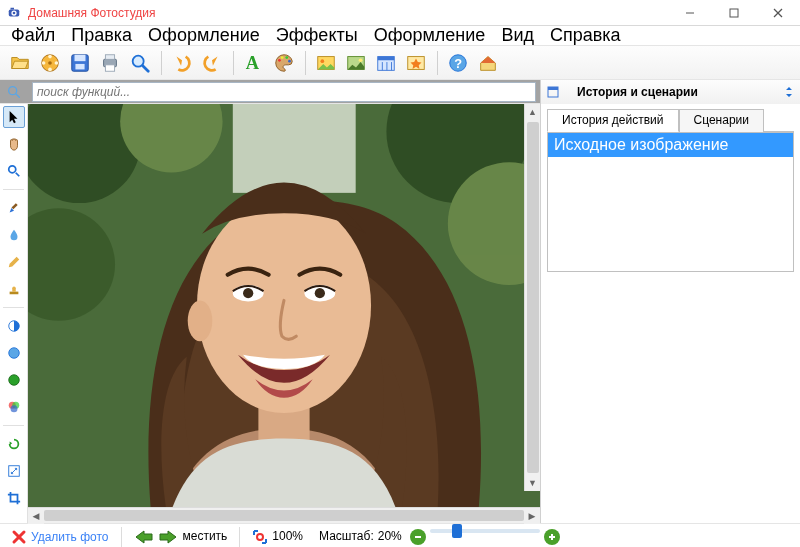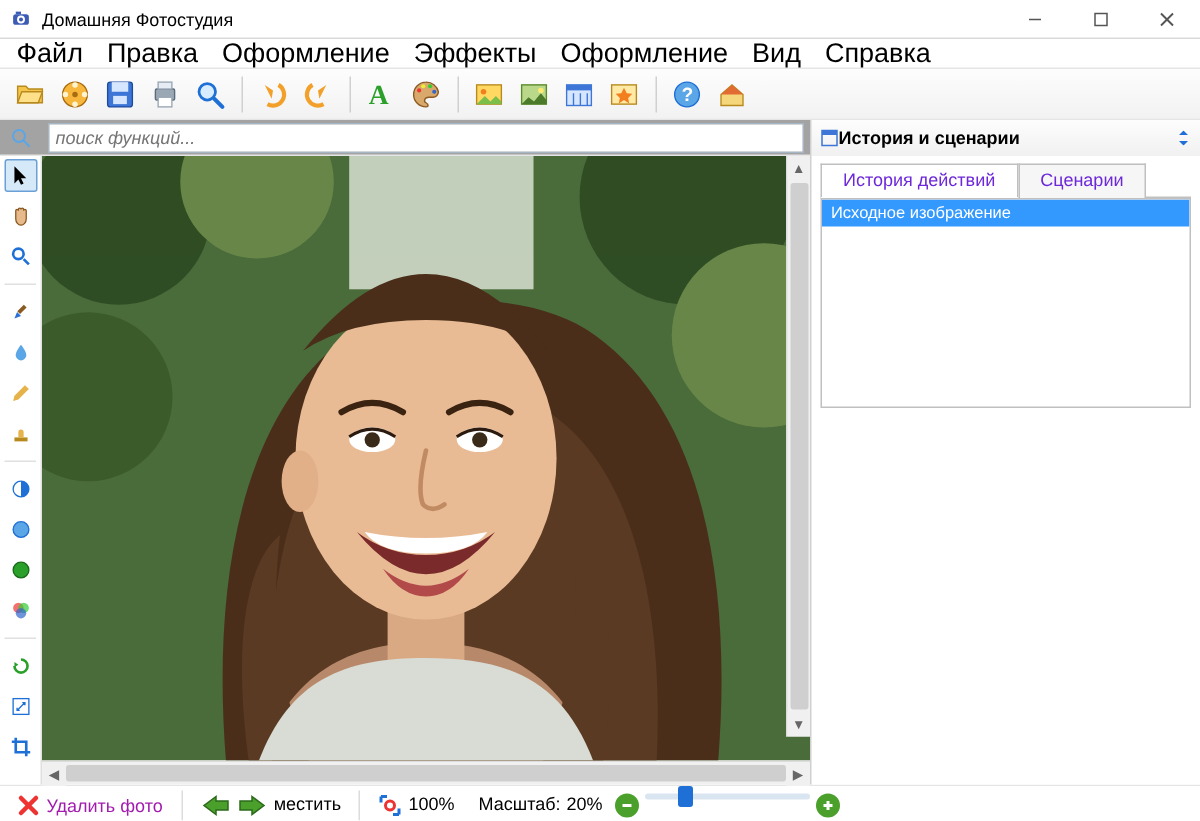--- a/index.html
+++ b/index.html
@@ -27,21 +27,21 @@
     position: relative;
   }
   .titlebar .app-icon {
     width: 16px; height: 16px;
     margin-right: 6px;
     display: flex; align-items: center; justify-content: center;
   }
   .titlebar .title {
     flex: 1;
     font-size: 12px;
-    color: #000000;
+    color: #ef4444;
   }
   .titlebar .winbtn {
     width: 44px;
     height: 100%;
     display:flex; align-items:center; justify-content:center;
     color: #555;
     font-family: Arial, sans-serif;
   }
 
   
@@ -123,21 +123,21 @@
     color:#888;
     font-style: italic;
   }
   .history-head {
     background: linear-gradient(#fdfdfd, #f1f1f1);
     font-weight: bold;
     font-size: 12px;
     display:flex;
     align-items:center;
     justify-content: flex-start;
-    gap:0;
+    gap:18px;
     padding: 0 6px;
     border-left:1px solid #d0d0d0;
     text-align:right;
   }
   .history-head .spacer { flex:1; }
   .dock-icon {
     width:12px; height:12px;
   }
 
   
@@ -225,56 +225,56 @@
     font-size:12px;
     margin: 4px 6px 0 6px;
     gap:0;
   }
   .right-panel .tab {
     padding: 3px 14px;
     border:1px solid #c0c0c0;
     border-bottom:none;
     background:#f6f6f6;
     position:relative; top:1px;
-    color:#6d28d9;
+    color:#000000;
   }
   .right-panel .tab.active {
     background:#fff;
     border-bottom:1px solid #fff;
     font-weight:normal;
   }
   .right-panel .tab-content {
     margin: 0 6px 6px 6px;
     border:1px solid #c0c0c0;
     height: 140px;
     background:#fff;
     padding:0;
     overflow:auto;
   }
   .right-panel .hist-item {
     background:#3399ff;
     color:#fff;
-    font-size:11px;
+    font-size:16px;
     padding:3px 6px;
   }
 
   
   .controls {
     height: 26px;
     display:flex;
     align-items:center;
     padding: 0 6px;
     gap: 8px;
     border-top:1px solid #e5e5e5;
     background:#fff;
     font-size:12px;
   }
   .controls .grp { display:flex; align-items:flex-start; gap:4px; padding: 0 4px; }
   .controls .vline { width:1px; height:20px; background:#dcdcdc; }
-  .del-btn { display:flex; align-items:center; gap:4px; color:#a21caf; padding:2px 4px; border:1px solid transparent; border-radius:3px;}
+  .del-btn { display:flex; align-items:center; gap:4px; color:#3b82f6; padding:2px 4px; border:1px solid transparent; border-radius:3px;}
   .round-icon {
     width:16px; height:16px; border-radius:50%;
     display:flex; align-items:center; justify-content:center;
   }
   .slider {
     width:110px; height:4px; background:#d9e6f2; border-radius:2px;
     position:relative;
   }
   .slider .knob {
     position:absolute; left:20%; top:-5px;

